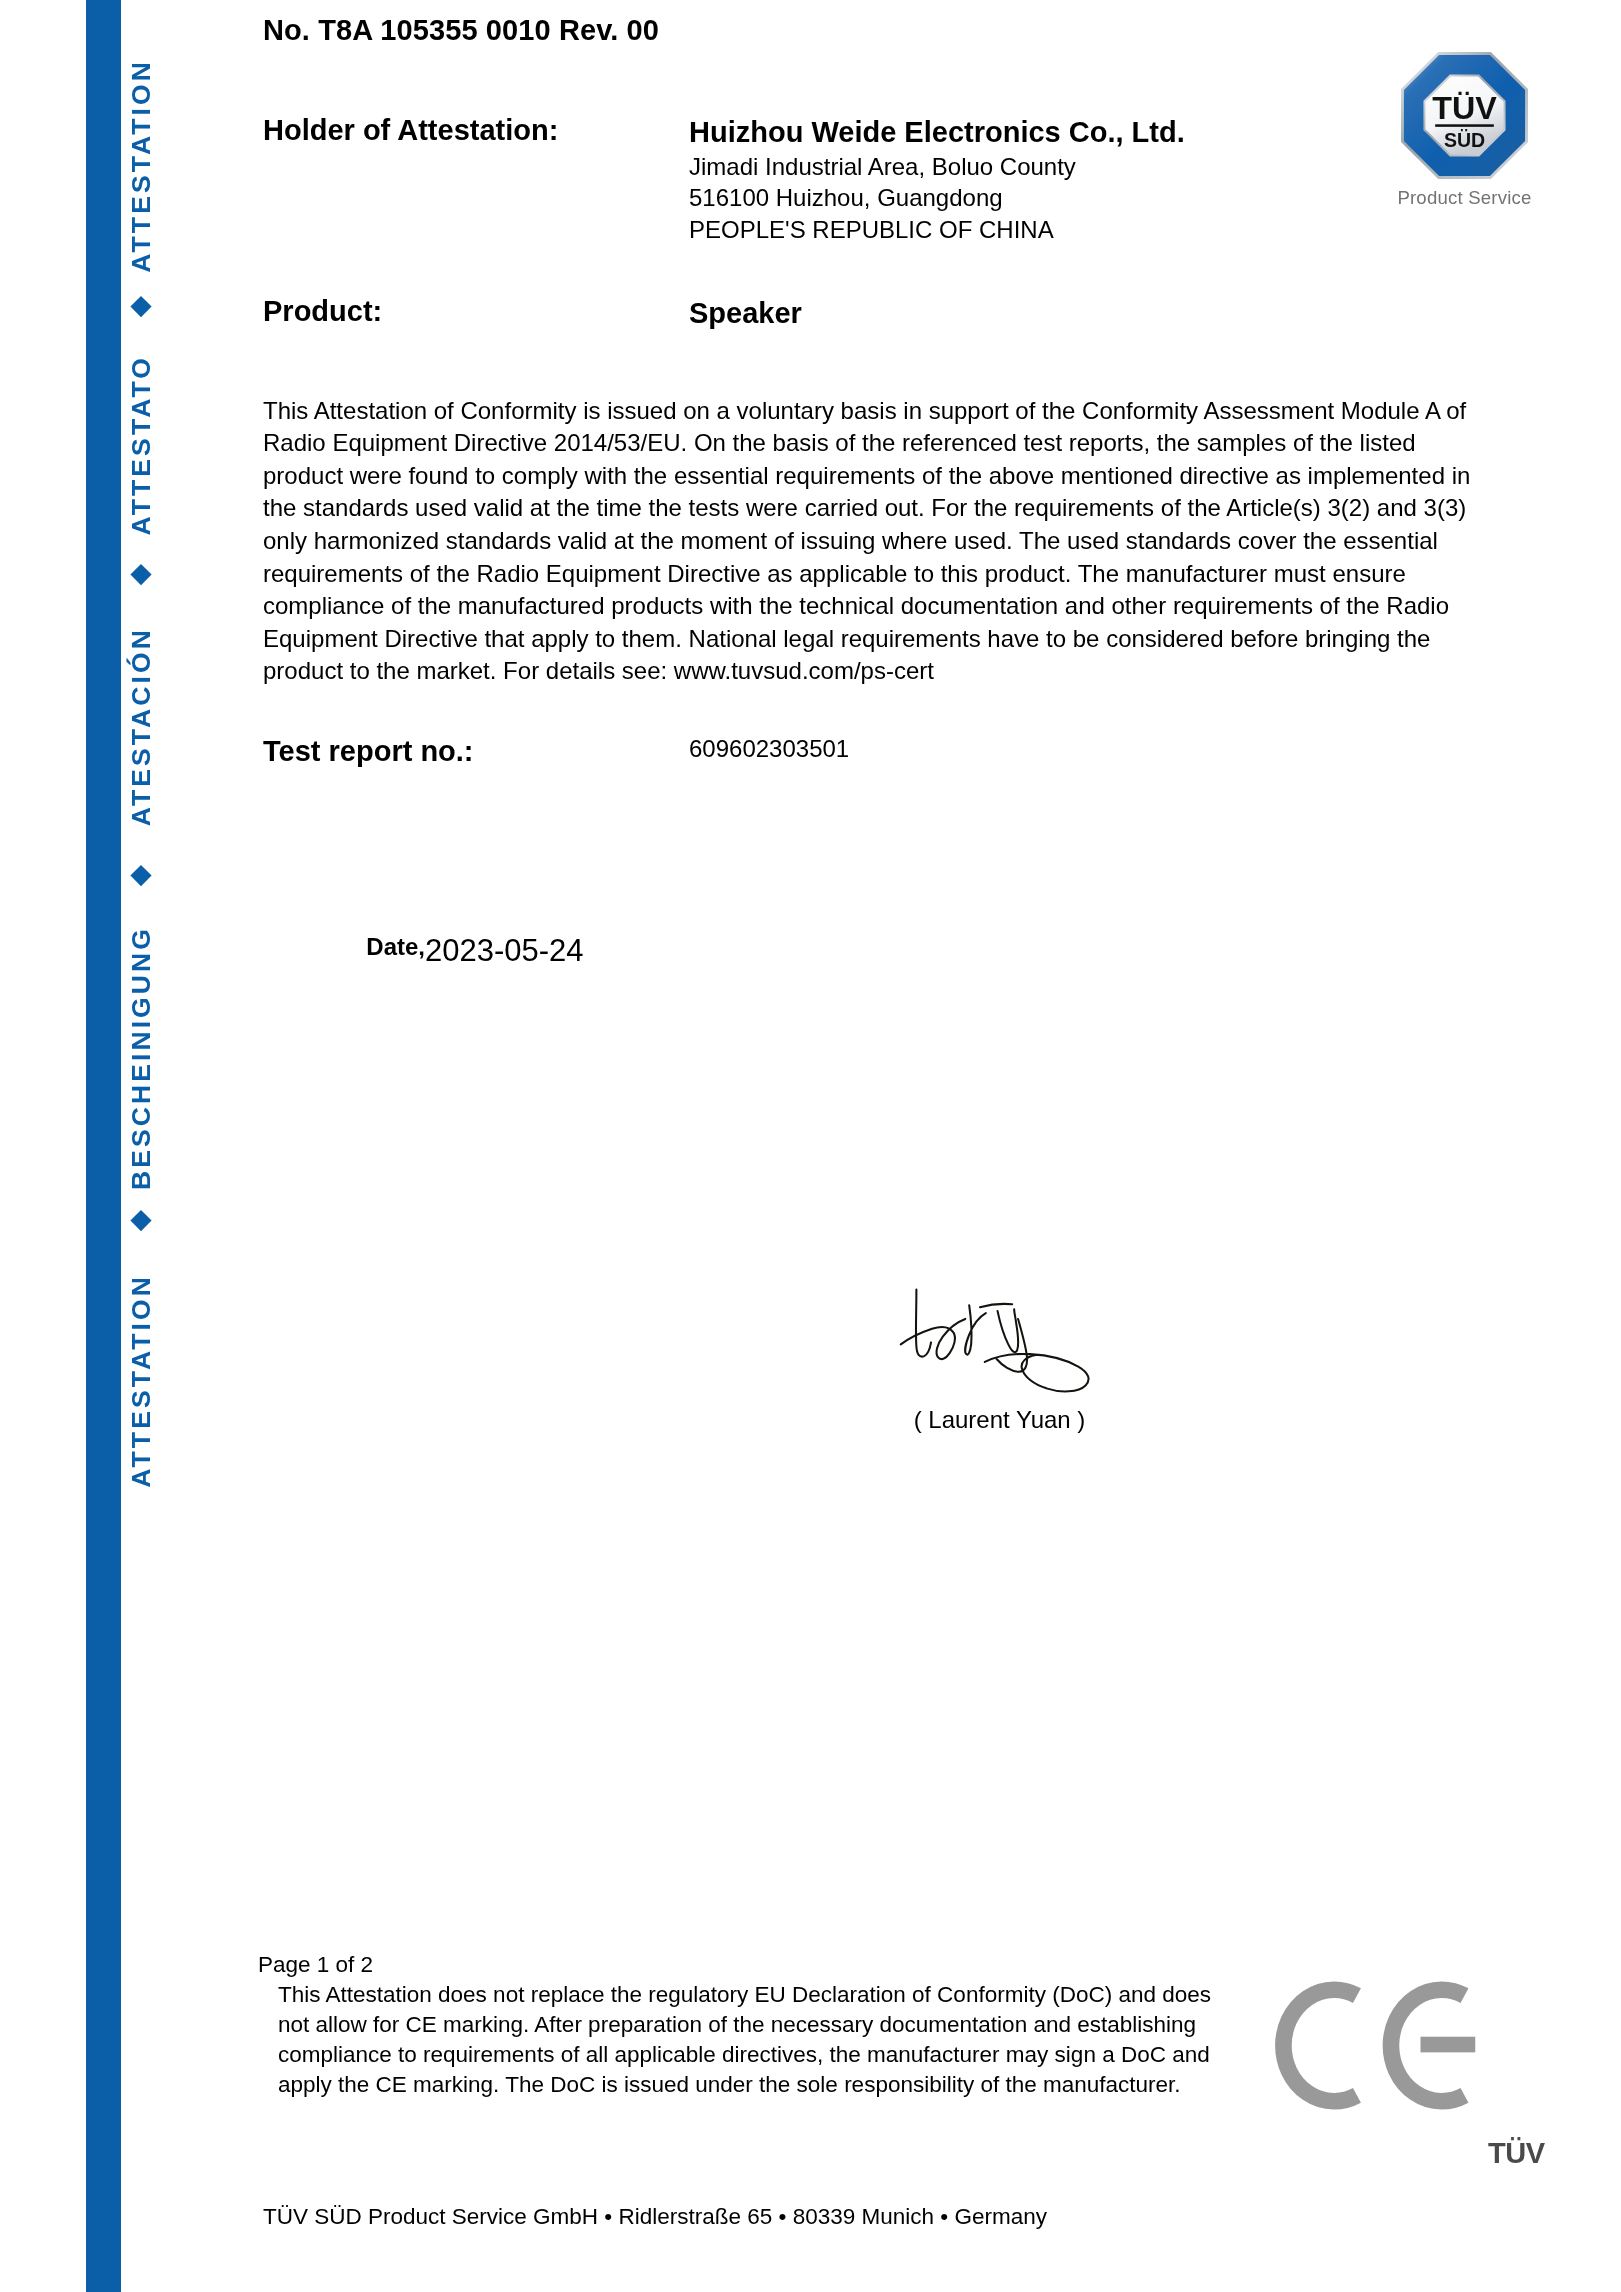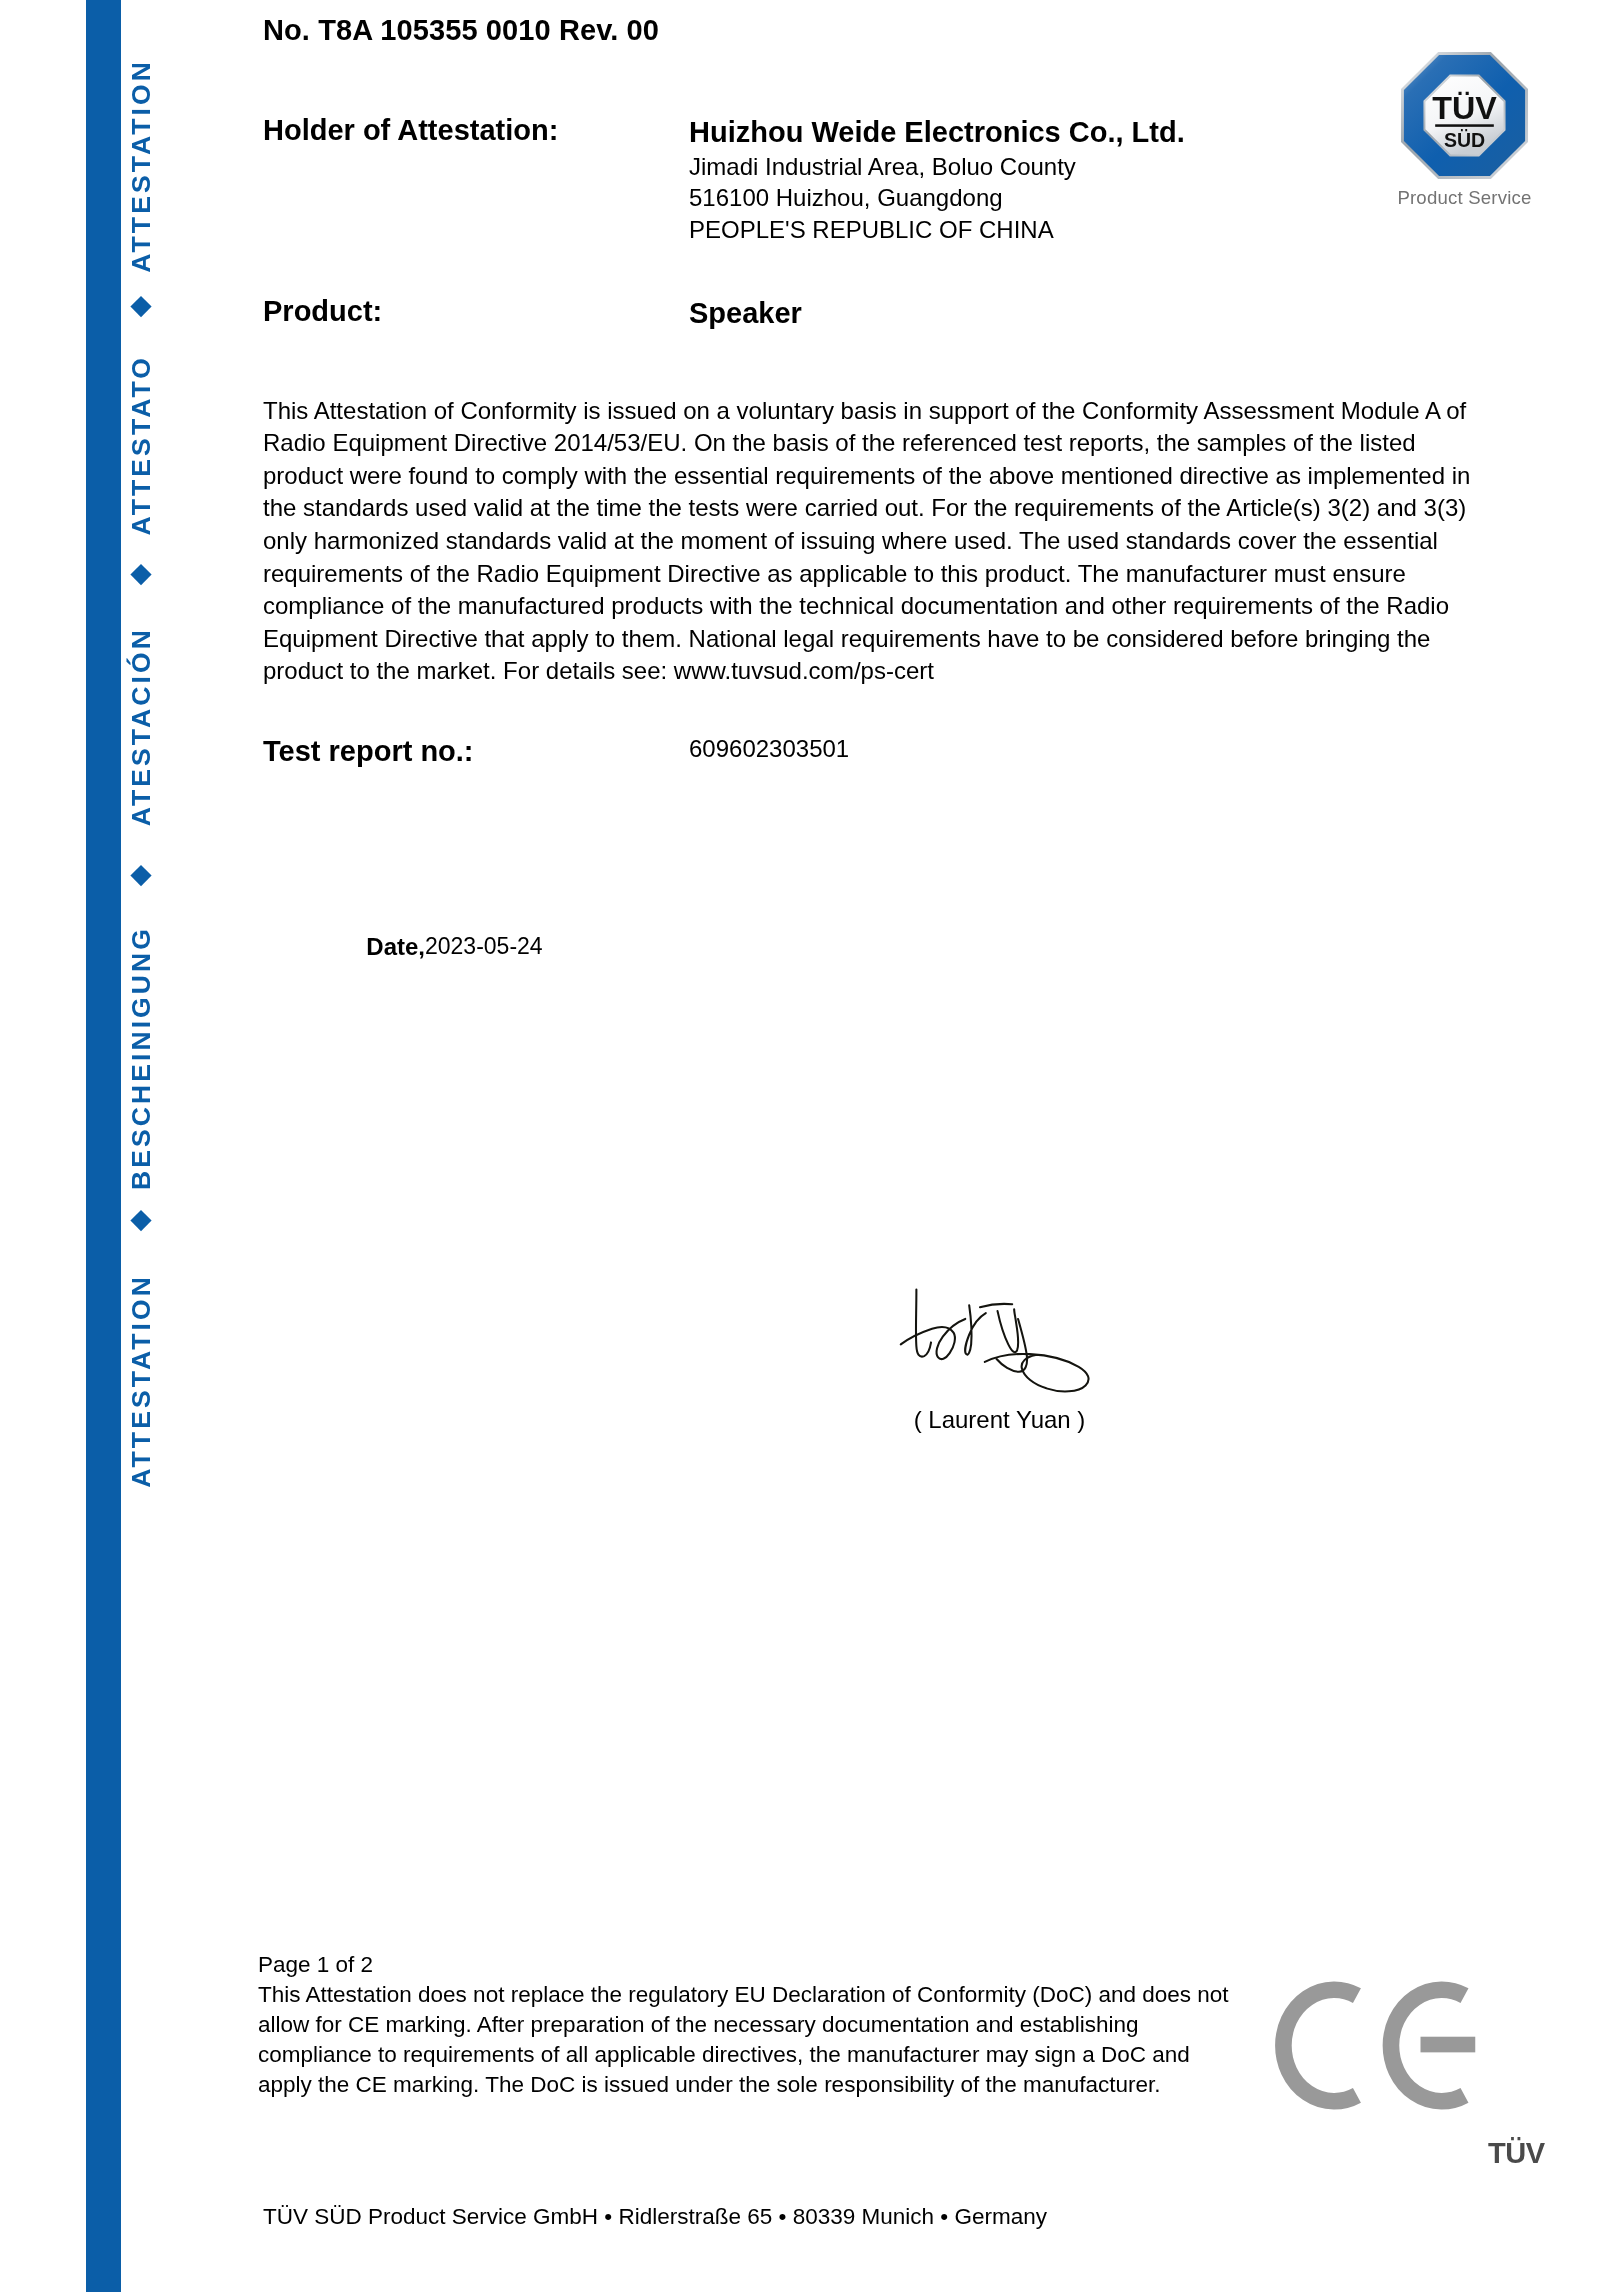--- a/index.html
+++ b/index.html
@@ -136,21 +136,21 @@
   }
 
   .date-row { margin-top: 165px; }
   .date-label {
     width: 162px;
     flex: 0 0 162px;
     font-size: 24px;
     font-weight: bold;
     text-align: right;
   }
-  .date-value { font-size: 23px; }
+  .date-value { font-size: 31px; }
 
   
   .sig-area {
     position: absolute;
     left: 823px;
     top: 1272px;
     width: 353px;
     text-align: center;
   }
   .sig-img { display: block; margin: 0 auto; }
@@ -168,20 +168,21 @@
     width: 980px;
   }
   .page-num {
     font-size: 22.5px;
     line-height: 1.34;
   }
   .footer-note {
     font-size: 22.5px;
     line-height: 1.335;
     margin-top: 0px;
+    margin-left: 20px;
   }
   .footer-address {
     position: absolute;
     left: 263px;
     top: 2204px;
     font-size: 22.5px;
     white-space: nowrap;
   }
 
   

